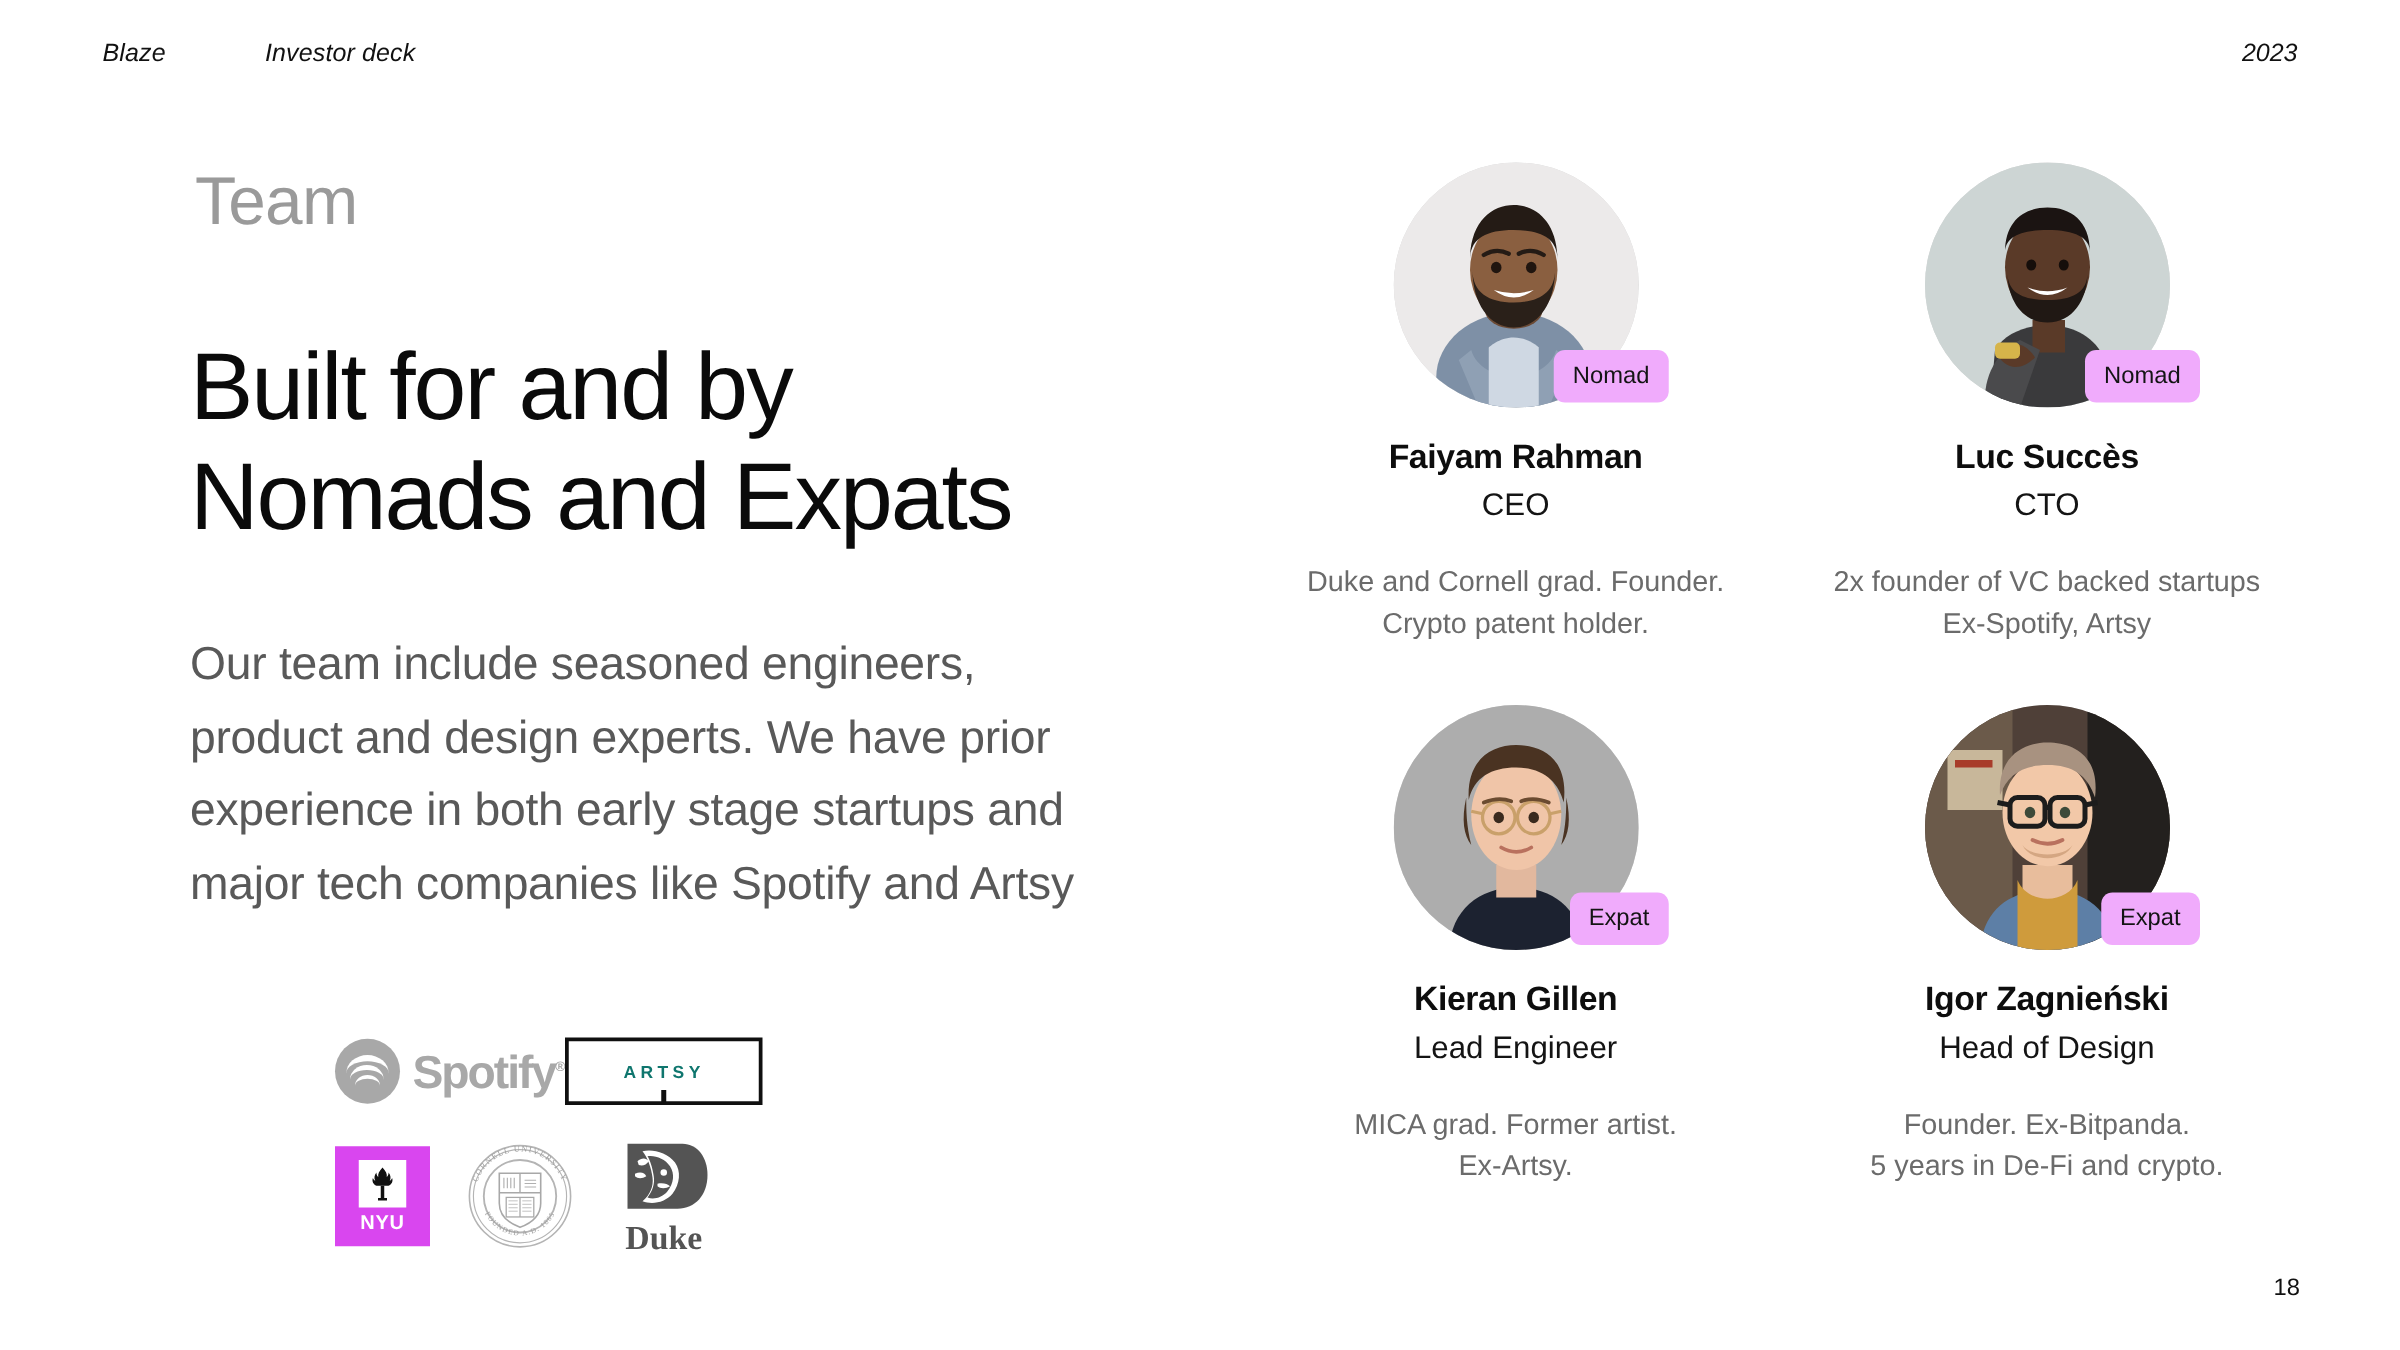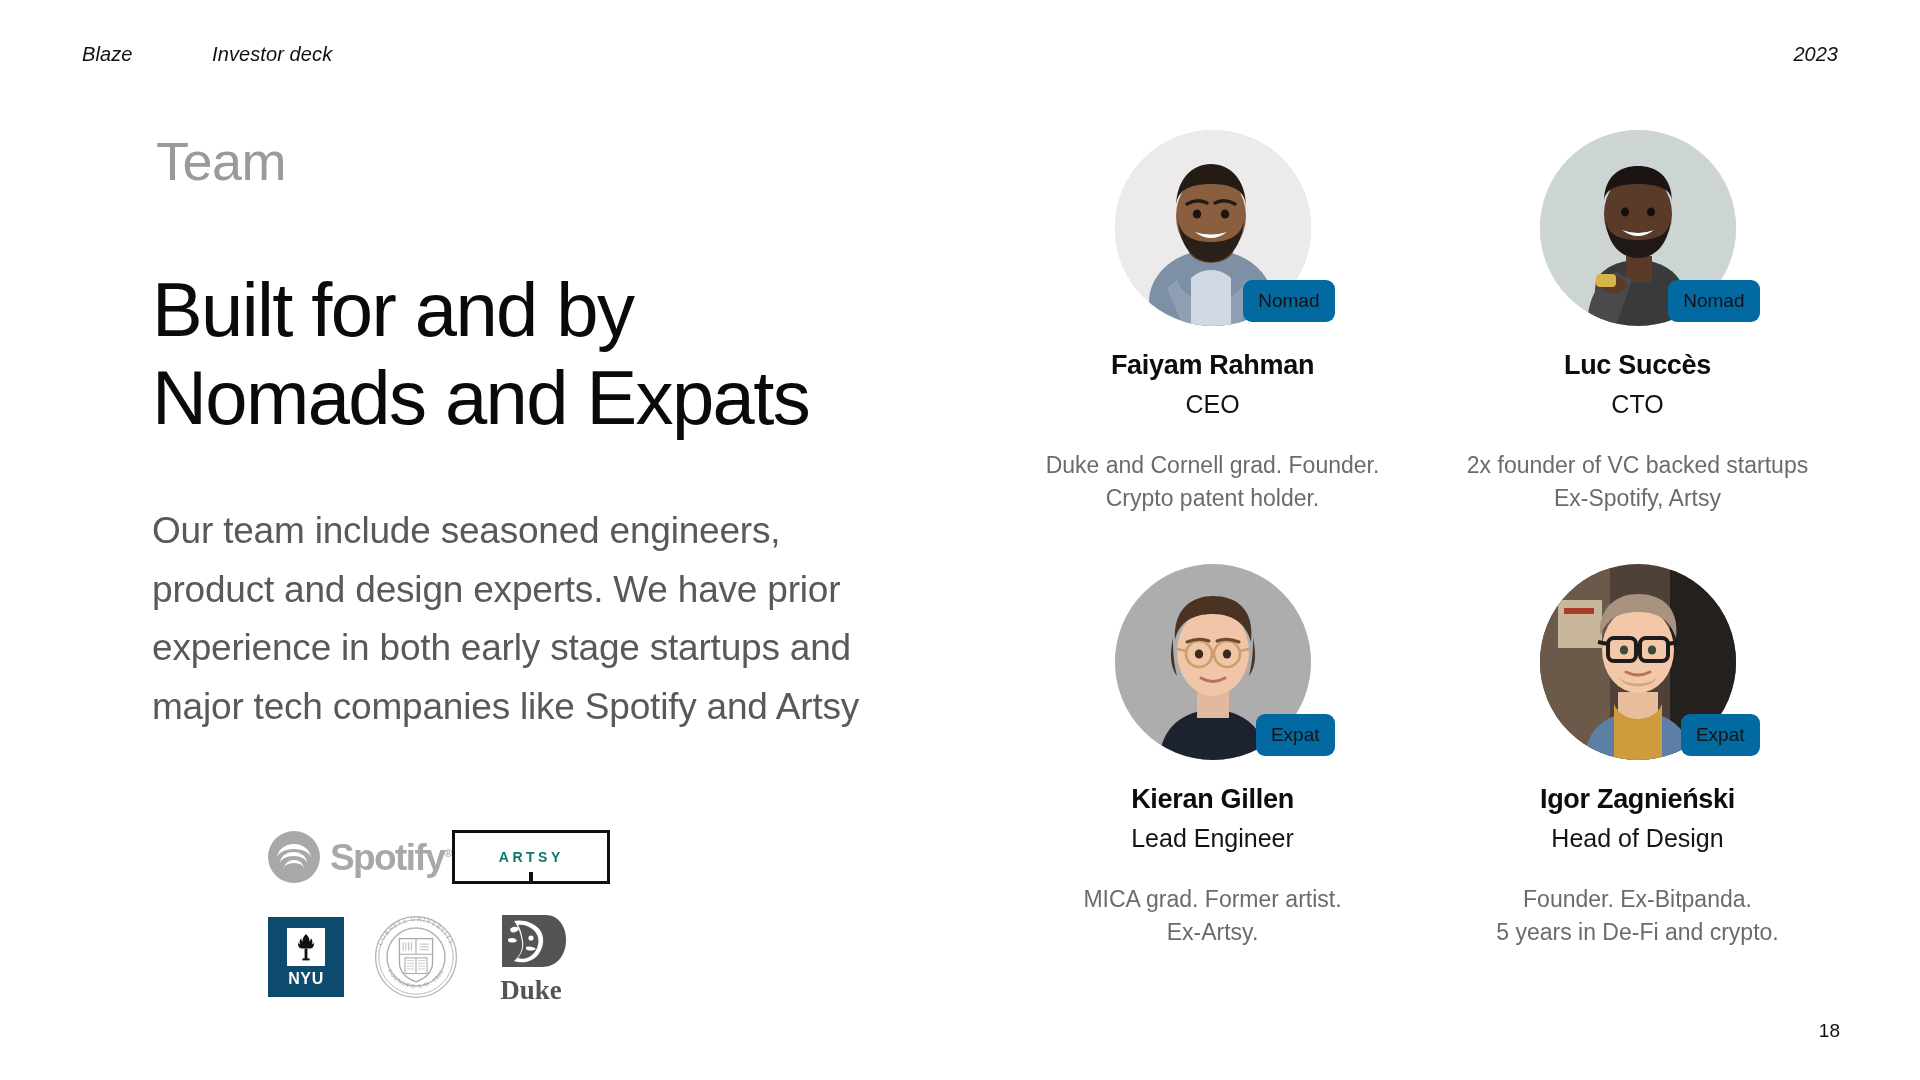--- a/index.html
+++ b/index.html
@@ -12,21 +12,21 @@
     height: 1080px;
     overflow: hidden;
     font-family: "Liberation Sans", sans-serif;
     color: #111111;
     position: relative;
   }
 
   
   .slide-header {
     position: absolute;
-    top: 15px;
+    top: 4px;
     left: 0;
     width: 1920px;
     height: 80px;
   }
   .brand {
     position: absolute;
     left: 82px;
     top: 28px;
     font-style: italic;
     font-size: 20px;
@@ -172,21 +172,21 @@
     background: #101010;
     bottom: -3px;
     left: 50%;
     margin-left: -2px;
   }
 
   
   .logo-nyu {
     width: 76px;
     height: 78px;
-    background: #0c4a6e;
+    background: #d946ef;
     display: flex;
     flex-direction: column;
     align-items: center;
     justify-content: center;
     flex: none;
     padding-top: 2px;
   }
   .nyu-torchbox {
     width: 38px;
     height: 38px;
@@ -253,21 +253,21 @@
     border-radius: 50%;
     overflow: hidden;
     position: relative;
     background: #d6d6d6;
   }
   .avatar svg { display: block; }
   .badge {
     position: absolute;
     right: -24px;
     bottom: 4px;
-    background: #0369a1;
+    background: #f0abfc;
     color: #141414;
     font-size: 19px;
     line-height: 1;
     padding: 11px 15px 12px;
     border-radius: 9px;
     white-space: nowrap;
   }
   .member-name {
     margin: 0;
     padding-top: 24px;

